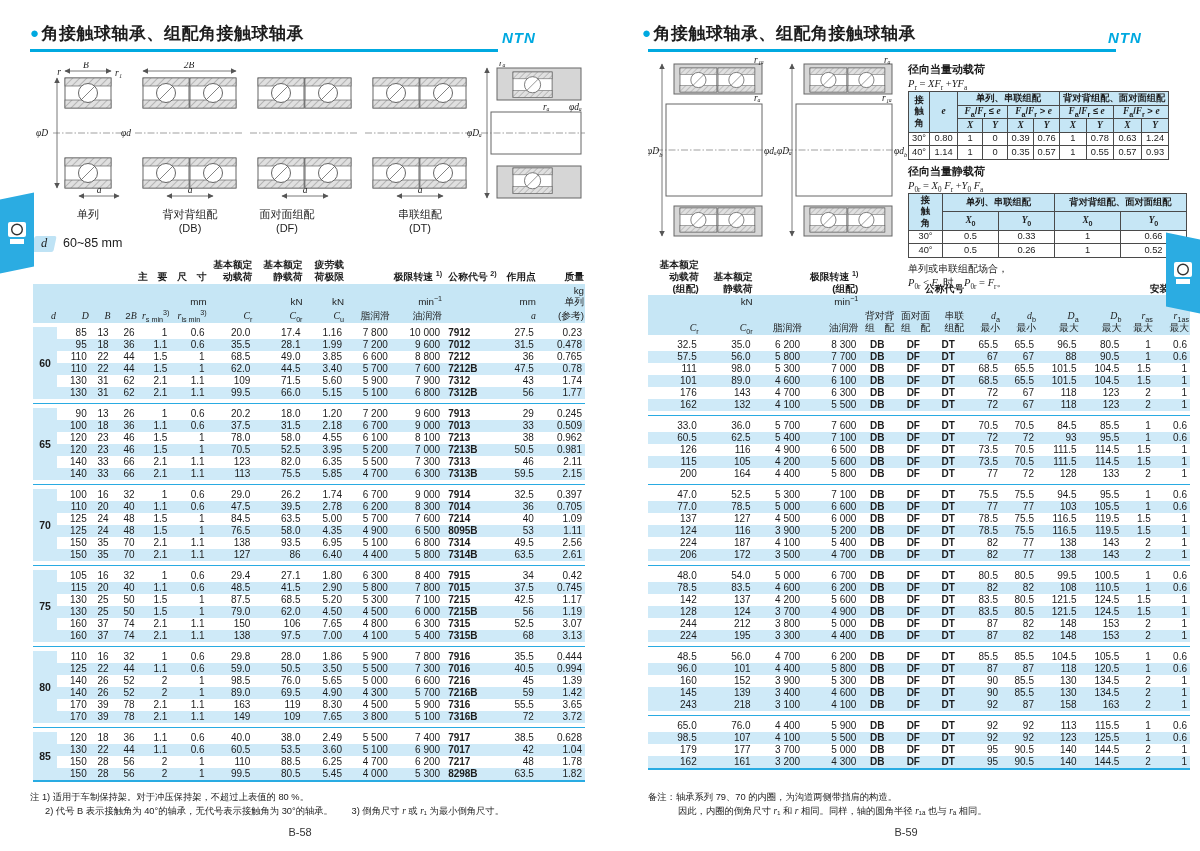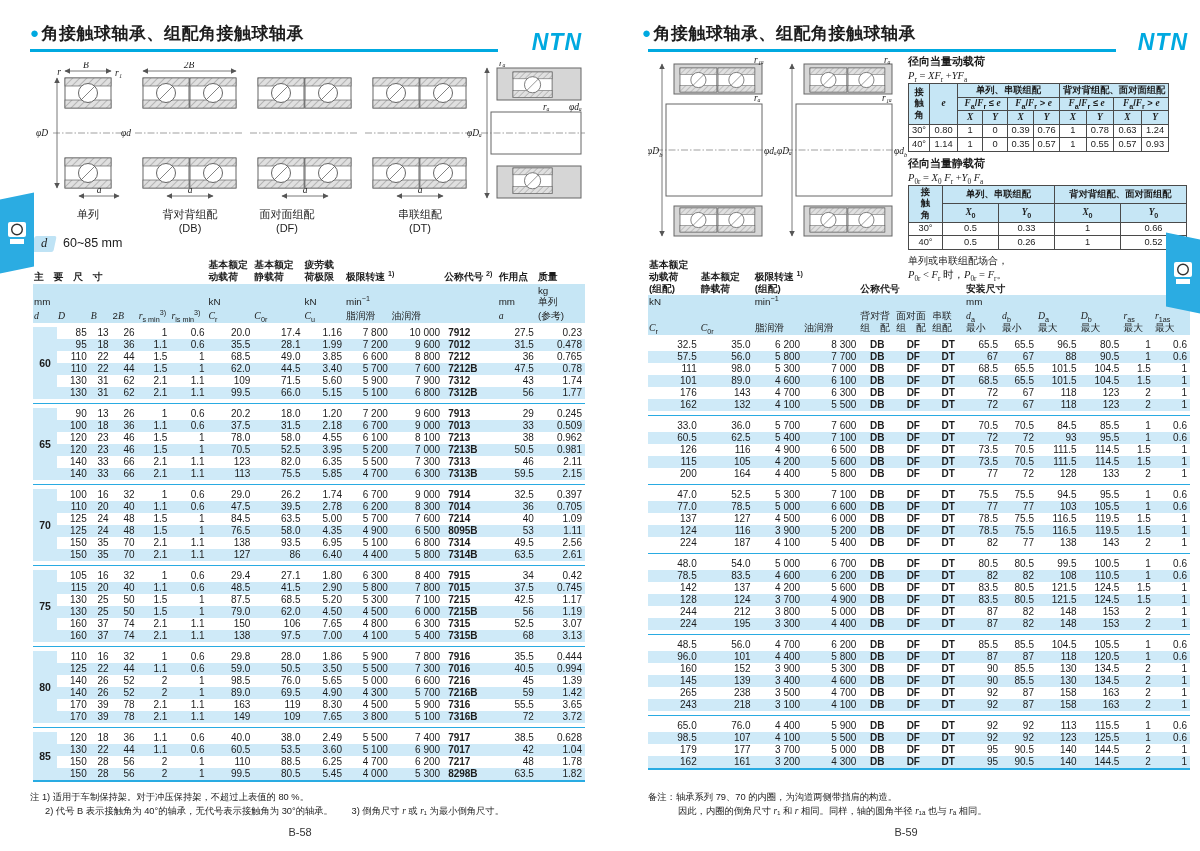--- a/index.html
+++ b/index.html
@@ -6,53 +6,53 @@
   .spread{position:relative;width:1200px;height:851px;background:#ffffff;
     font-family:"Liberation Sans",sans-serif;color:#1c1c1c;overflow:hidden;}
   .page{position:absolute;top:0;height:753px;}
   #pl{left:0;width:600px;}
   #pr{left:612px;width:588px;}
 
   .ptitle{position:absolute;top:22px;left:30px;font-size:17px;font-weight:bold;
     letter-spacing:.5px;white-space:nowrap;}
   .bullet{color:#00a9e0;font-size:15px;margin-right:2px;vertical-align:1px;}
   .tline{position:absolute;top:49px;left:30px;width:468px;height:2.5px;background:#00a9e0;}
-  .brand{position:absolute;top:29px;left:502px;width:80px;font-size:23px;font-weight:bold;
-    font-style:italic;color:#00a9e0;letter-spacing:1px;text-align:right;}
+  .brand{position:absolute;top:29px;left:502px;width:80px;font-size:15px;font-weight:bold;
+    font-style:italic;color:#00a9e0;letter-spacing:1px;}
   #pr .tline{left:36px;}
   #pr .brand{left:496px;}
 
   .dia{position:absolute;left:35px;top:62px;}
   #pr .dia{left:36px;top:56px;}
   .cap{position:absolute;top:208px;transform:translateX(-50%);text-align:center;
     font-size:11px;line-height:1.25;white-space:nowrap;}
 
   .dband{position:absolute;top:236px;left:33px;font-size:12.5px;}
   .dbadge{display:inline-block;width:22px;height:16px;background:#bfe3f5;border-radius:2px;
     transform:skewX(-12deg);text-align:center;line-height:15px;margin-right:8px;}
   .dbadge i{display:inline-block;transform:skewX(12deg);font-size:12.5px;}
   i{font-family:"Liberation Serif",serif;font-style:italic;}
   sub,sup{font-size:7.2px;line-height:0;}
 
   .ctab{position:absolute;top:258px;left:33px;border-collapse:collapse;table-layout:fixed;
     width:552px;border-bottom:2px solid #29abe2;}
   #pr .ctab{left:36px;width:542px;}
-  .ctab th{font-size:9.8px;text-align:left;vertical-align:bottom;padding:1px 1px;line-height:1.2;font-weight:bold;white-space:nowrap;}
+  .ctab th{font-size:9.8px;text-align:right;vertical-align:bottom;padding:1px 1px;line-height:1.2;font-weight:bold;white-space:nowrap;}
   .ctab thead tr:nth-child(2) th,.ctab thead tr:nth-child(3) th{background:#c6e6f5;font-weight:normal;}
   .ctab td{font-size:10px;line-height:12px;padding:0 3px;white-space:nowrap;}
   .ctab td.n{text-align:right;}
   .ctab td.cl{text-align:left;font-weight:bold;padding-left:5px;}
   .ctab td.cd{text-align:center;font-weight:bold;}
   .ctab tr.stripe td{background:#cfeaf8;}
   .ctab td.dcell{background:#cfeaf8;text-align:center;font-weight:bold;vertical-align:middle;font-size:10.5px;}
   .ctab tr.sep td{height:9px;padding:0;
     background:linear-gradient(to bottom,#fff 42%,#29abe2 42%,#29abe2 58%,#fff 58%) !important;}
   .ctab tr.gap td{height:4px;padding:0;background:#fff !important;}
 
-  .eqs{position:absolute;left:296px;top:52px;width:288px;font-size:10px;}
+  .eqs{position:absolute;left:296px;top:60px;width:288px;font-size:10px;}
   .eqs .etitle{font-weight:bold;font-size:11px;margin:2px 0 1px;}
   .eqs .formula{font-size:10.5px;margin:0 0 2px;font-family:"Liberation Serif",serif;}
   .eqt{border-collapse:collapse;margin:1px 0 4px;}
   .eqt th,.eqt td{border:1px solid #4a4a4a;padding:0.5px 3px;text-align:center;
     font-size:9.3px;line-height:1.25;white-space:nowrap;}
   .eqt th{background:#c6e6f5;font-weight:bold;}
   .eqt td{background:#fff;}
 
   .notes{position:absolute;top:790px;left:30px;width:560px;font-size:9.3px;line-height:1.55;}
   #pr .notes{left:36px;}
@@ -1225,20 +1225,35 @@
             <td class="cd">DB</td>
             <td class="cd">DF</td>
             <td class="cd">DT</td>
             <td class="n">82</td>
             <td class="n">77</td>
             <td class="n">138</td>
             <td class="n">143</td>
             <td class="n">2</td>
             <td class="n">1</td>
           </tr>
+          <tr class="stripe">
+            <td class="n">206</td>
+            <td class="n">172</td>
+            <td class="n">3 500</td>
+            <td class="n">4 700</td>
+            <td class="cd">DB</td>
+            <td class="cd">DF</td>
+            <td class="cd">DT</td>
+            <td class="n">82</td>
+            <td class="n">77</td>
+            <td class="n">138</td>
+            <td class="n">143</td>
+            <td class="n">2</td>
+            <td class="n">1</td>
+          </tr>
         </tbody>
         <tbody>
           <tr class="sep">
             <td colspan="13"></td>
           </tr>
           <tr>
             <td class="n">48.0</td>
             <td class="n">54.0</td>
             <td class="n">5 000</td>
             <td class="n">6 700</td>
@@ -1382,35 +1397,20 @@
             <td class="n">139</td>
             <td class="n">3 400</td>
             <td class="n">4 600</td>
             <td class="cd">DB</td>
             <td class="cd">DF</td>
             <td class="cd">DT</td>
             <td class="n">90</td>
             <td class="n">85.5</td>
             <td class="n">130</td>
             <td class="n">134.5</td>
-            <td class="n">2</td>
-            <td class="n">1</td>
-          </tr>
-          <tr>
-            <td class="n">265</td>
-            <td class="n">238</td>
-            <td class="n">3 500</td>
-            <td class="n">4 700</td>
-            <td class="cd">DB</td>
-            <td class="cd">DF</td>
-            <td class="cd">DT</td>
-            <td class="n">92</td>
-            <td class="n">87</td>
-            <td class="n">158</td>
-            <td class="n">163</td>
             <td class="n">2</td>
             <td class="n">1</td>
           </tr>
           <tr class="stripe">
             <td class="n">243</td>
             <td class="n">218</td>
             <td class="n">3 100</td>
             <td class="n">4 100</td>
             <td class="cd">DB</td>
             <td class="cd">DF</td>

